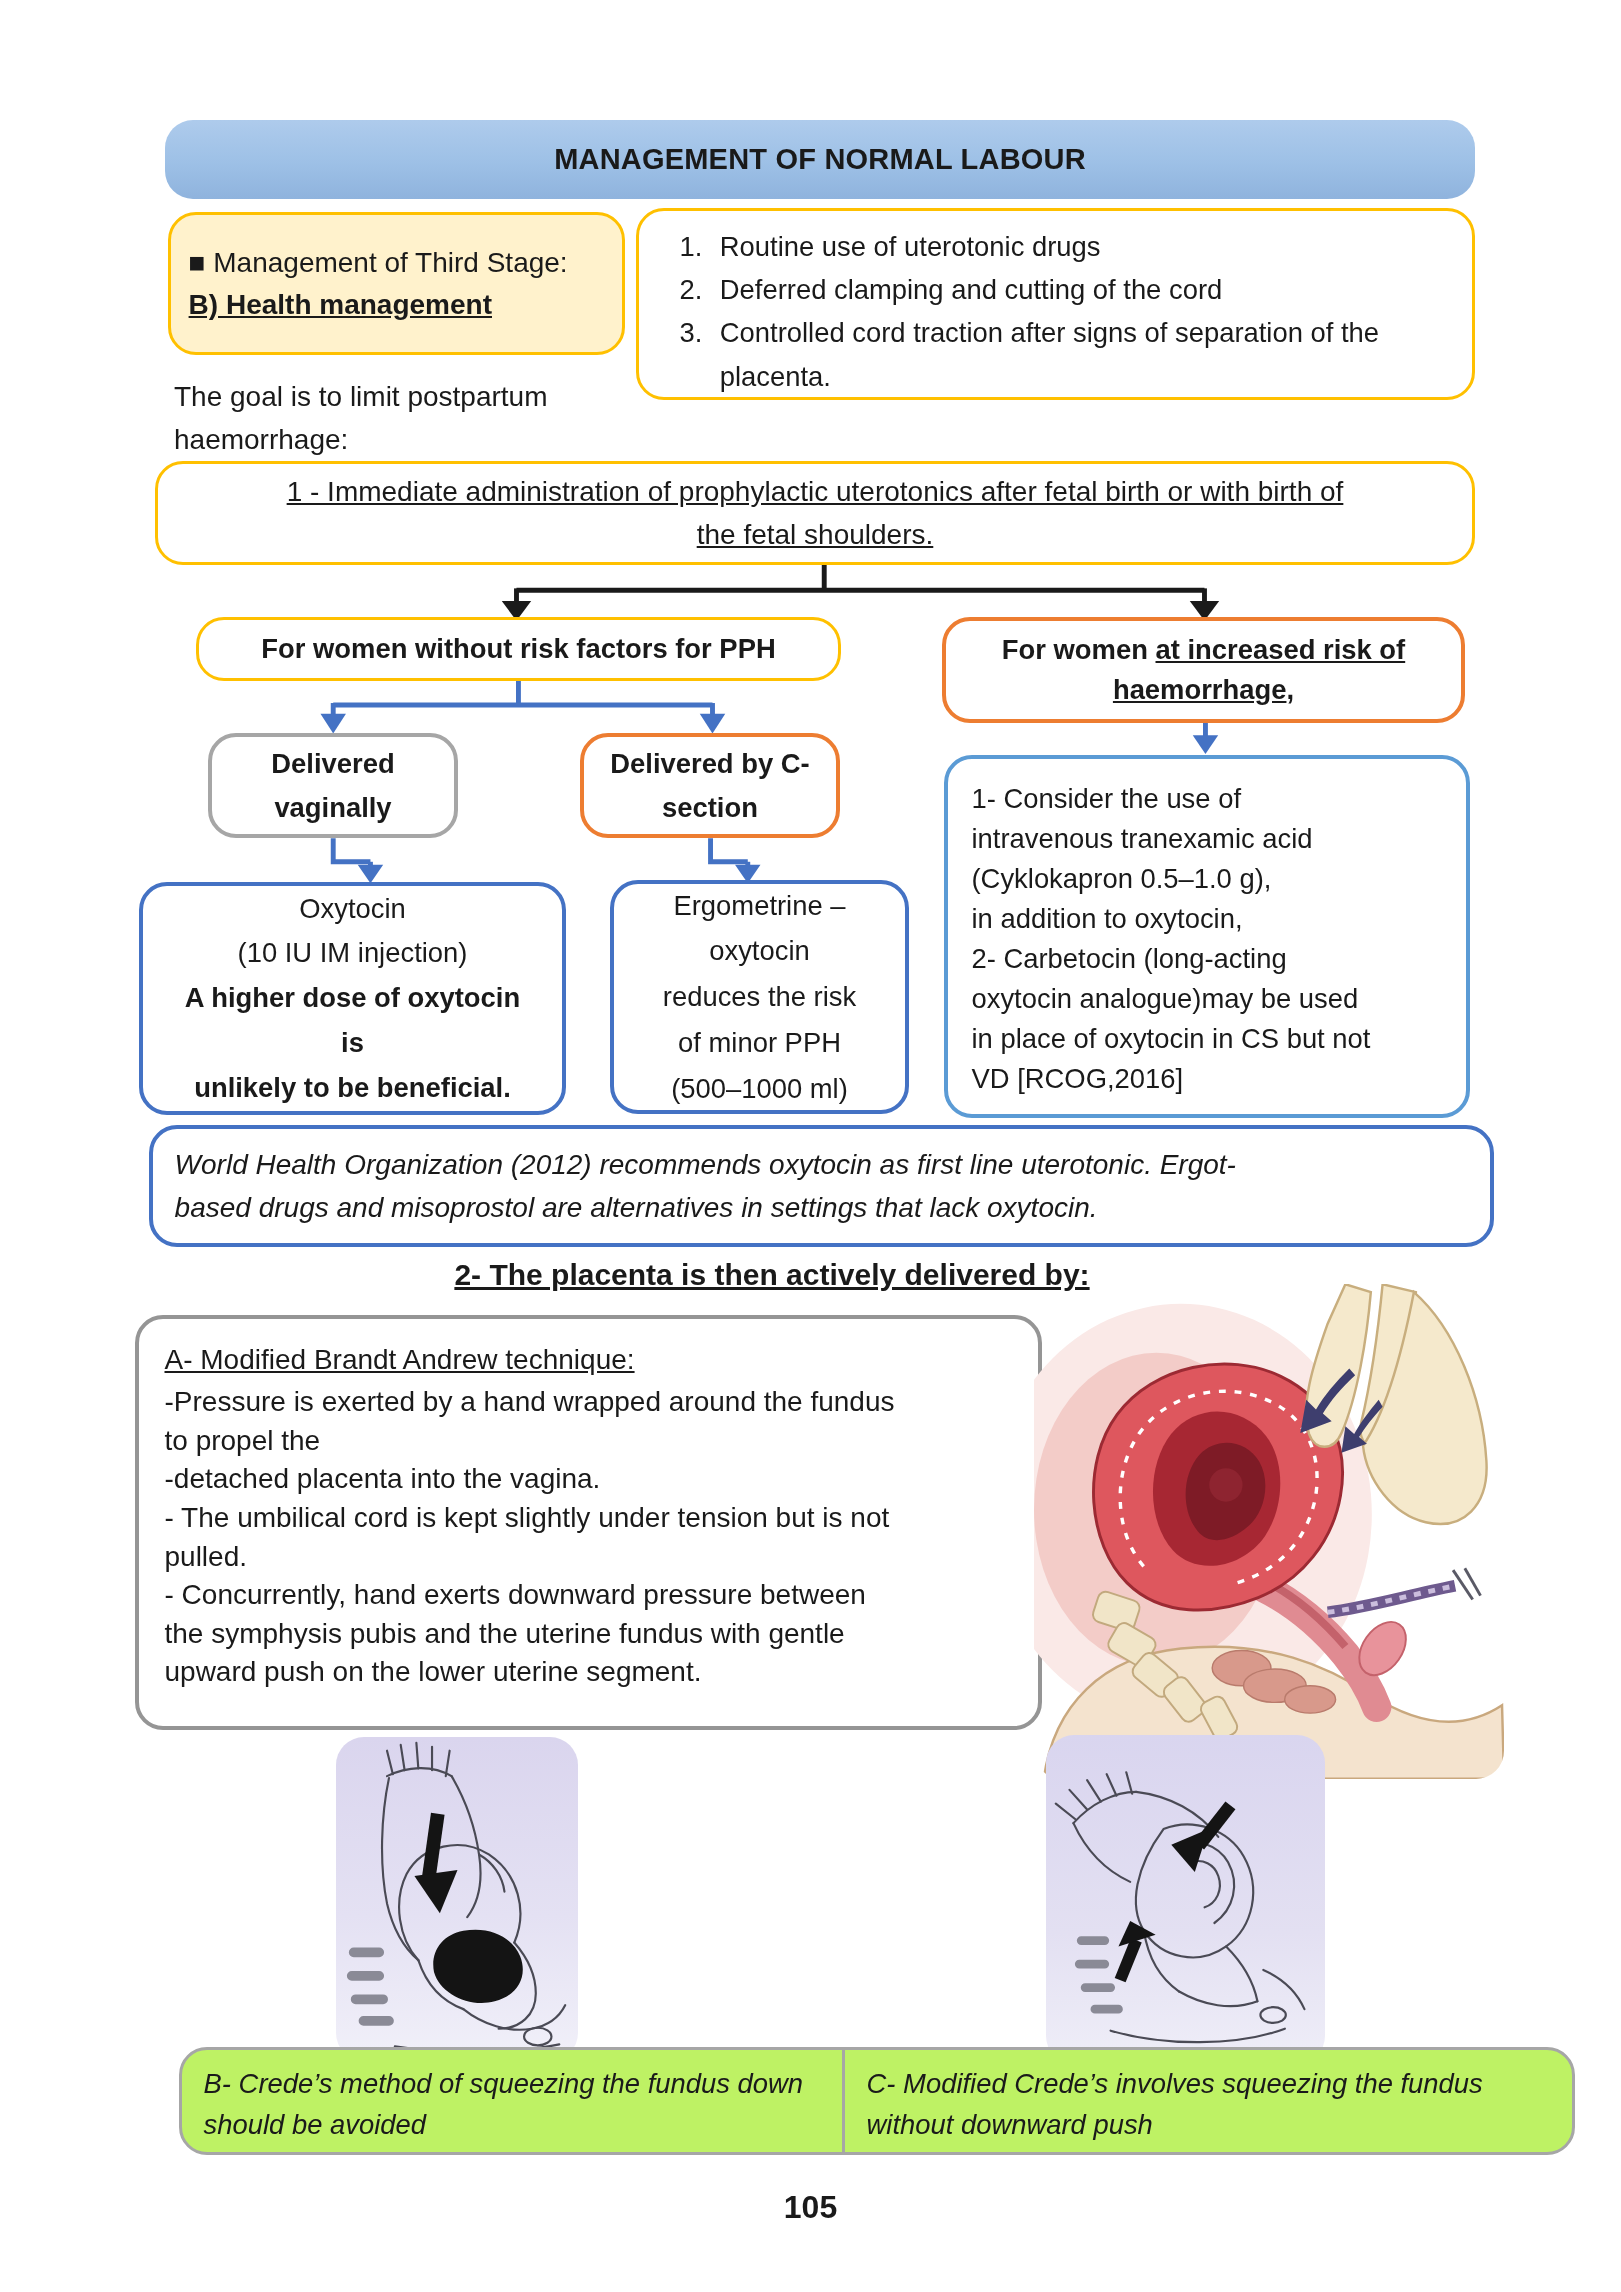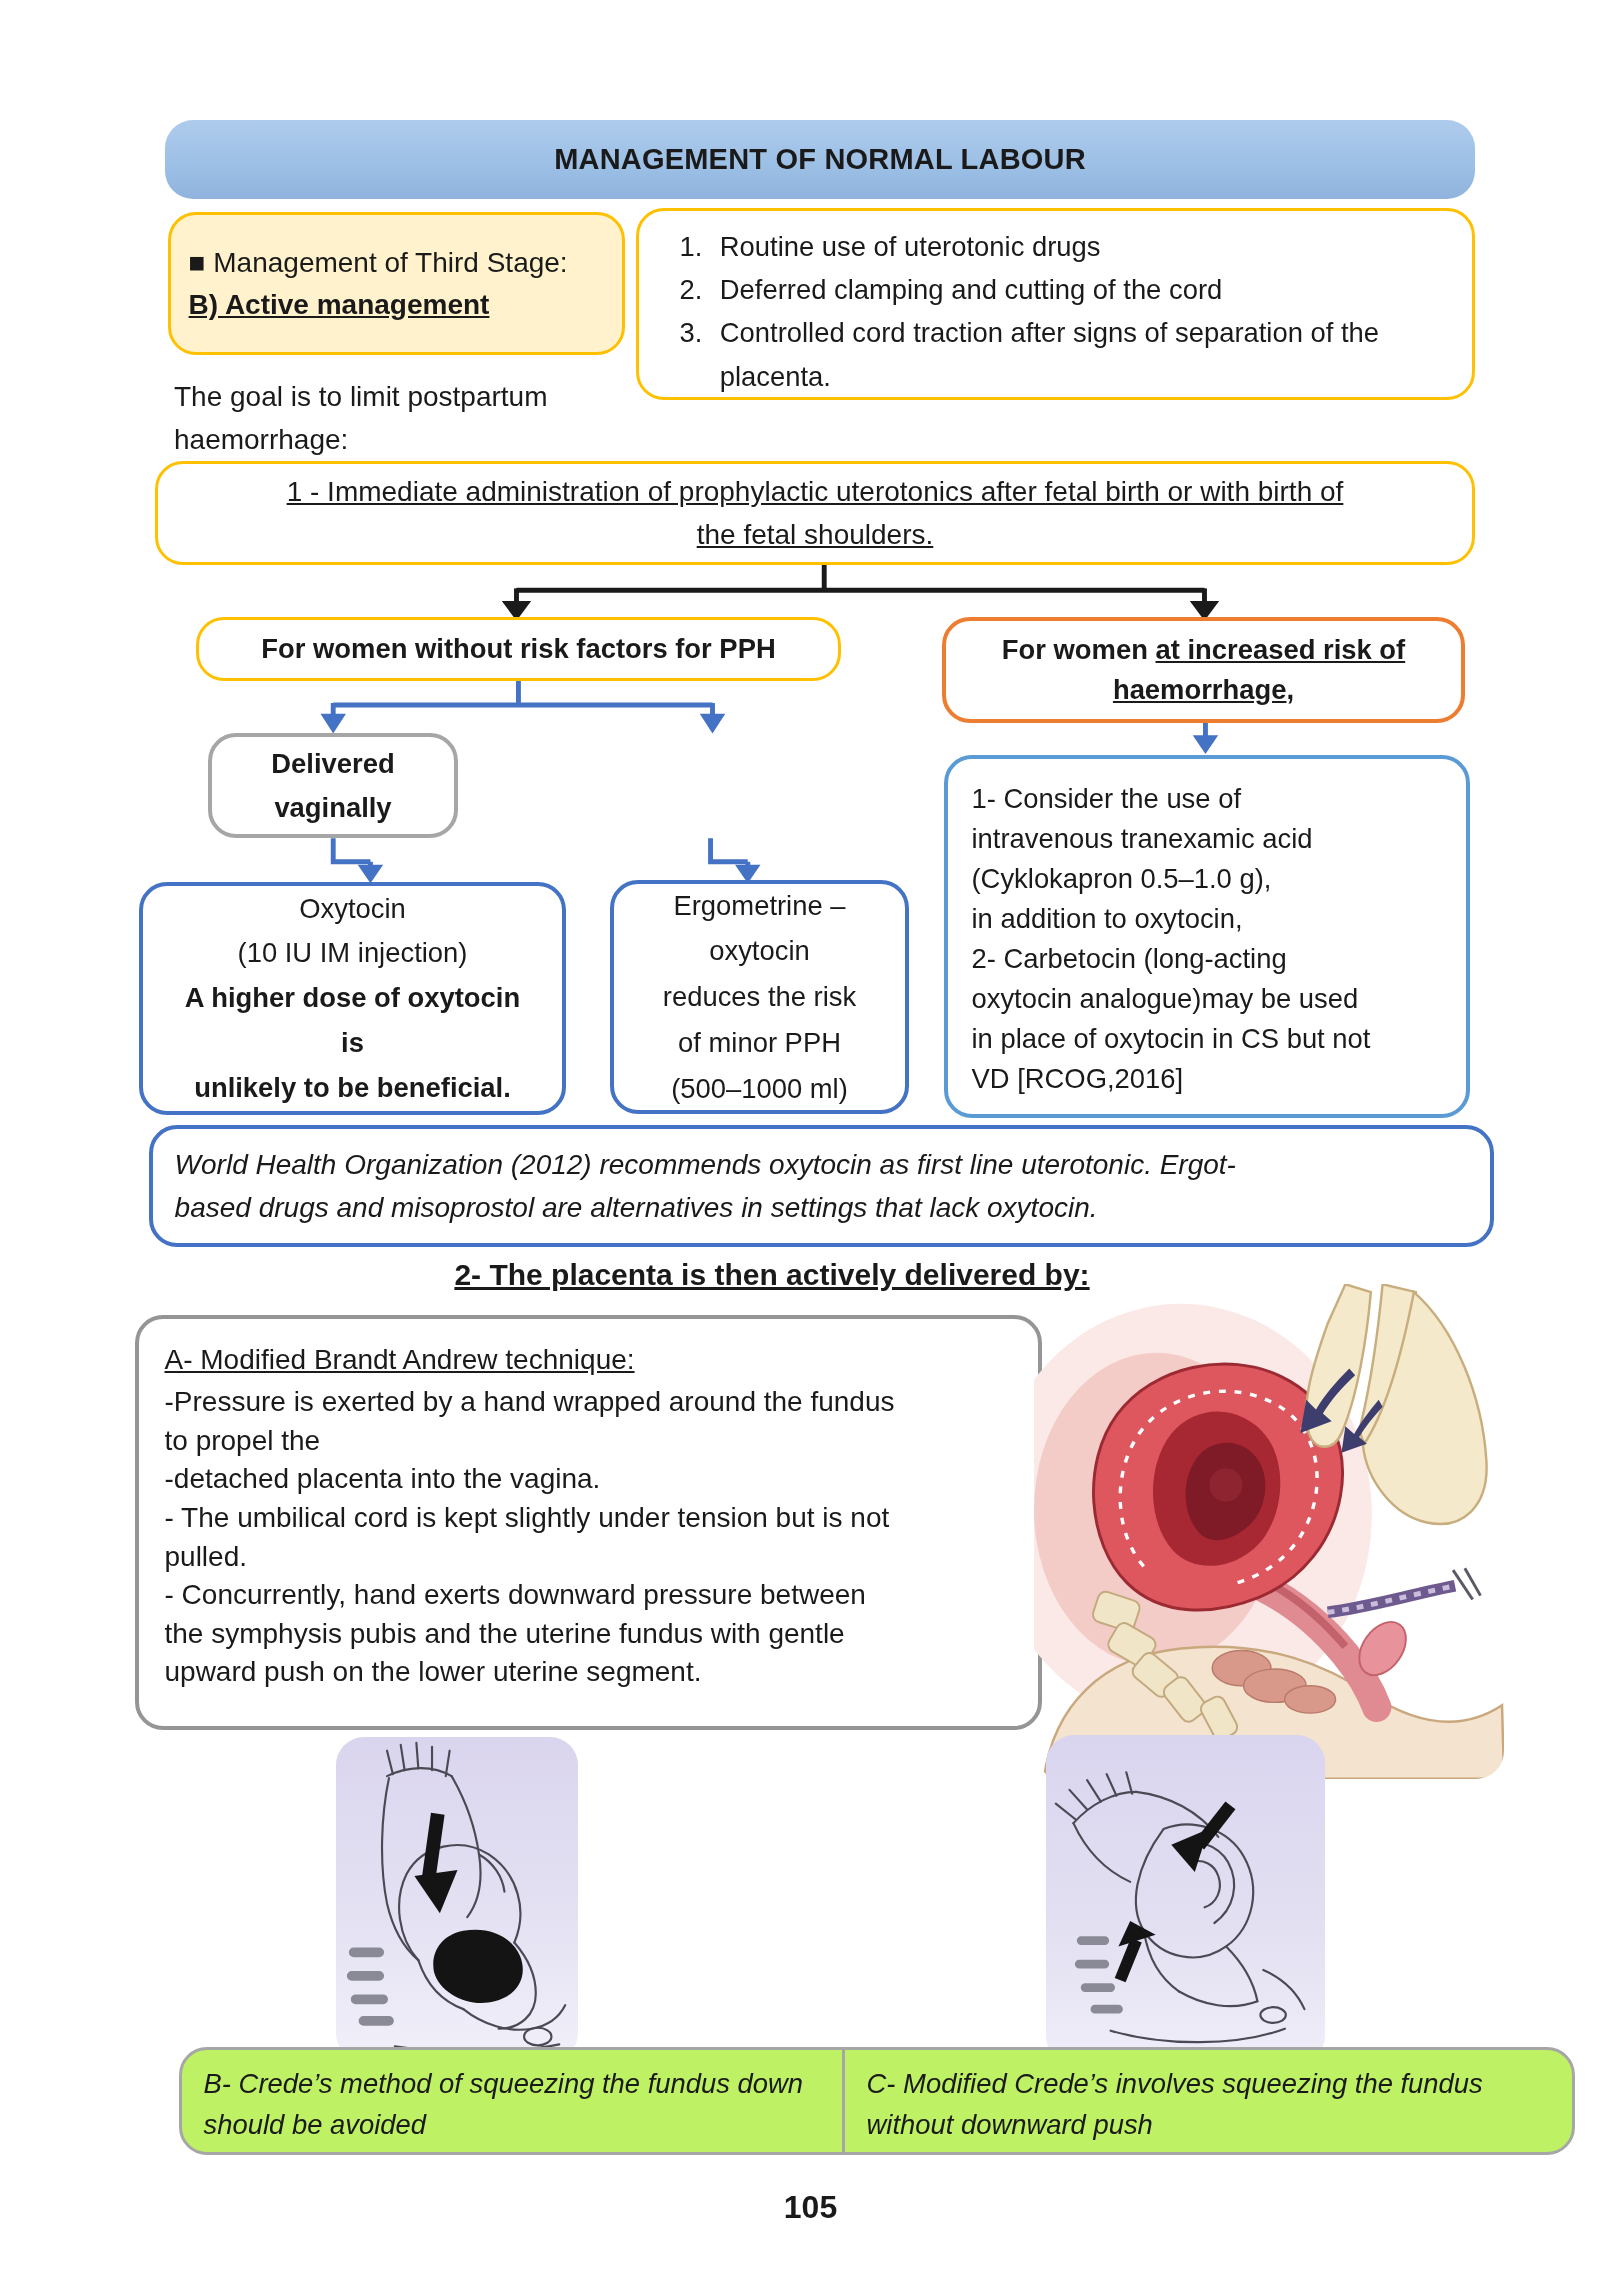--- a/index.html
+++ b/index.html
@@ -113,21 +113,21 @@
       </g>
     </svg>
   </div>
 
   <div class="abs header-bar center">
     <div class="title">MANAGEMENT OF NORMAL LABOUR</div>
   </div>
 
   <div class="abs side-box">
     <div class="l1">■ Management of Third Stage:</div>
-    <div class="l2">B) Active management</div>
+    <div class="l2">B) Health management</div>
   </div>
 
   <div class="abs list-box">
     <ol>
       <li>Routine use of uterotonic drugs</li>
       <li>Deferred clamping and cutting of the cord</li>
       <li>Controlled cord traction after signs of separation of the placenta.</li>
     </ol>
   </div>
 
@@ -140,20 +140,23 @@
 
   <div class="abs branch-left center">
     <span>For women without risk factors for PPH</span>
   </div>
   <div class="abs branch-right center">
     <span><span>For women </span><span class="underline">at increased risk of haemorrhage</span><span>,</span></span>
   </div>
 
   <div class="abs deliv-vag center">
     <span>Delivered vaginally</span>
+  </div>
+  <div class="abs deliv-cs center">
+    <span>Delivered by C-section</span>
   </div>
 
   <div class="abs oxy-box center">
     <div class="preline">Oxytocin
 (10 IU IM injection)</div>
     <div class="preline bold">A higher dose of oxytocin
 is
 unlikely to be beneficial.</div>
   </div>
   <div class="abs erg-box center">

